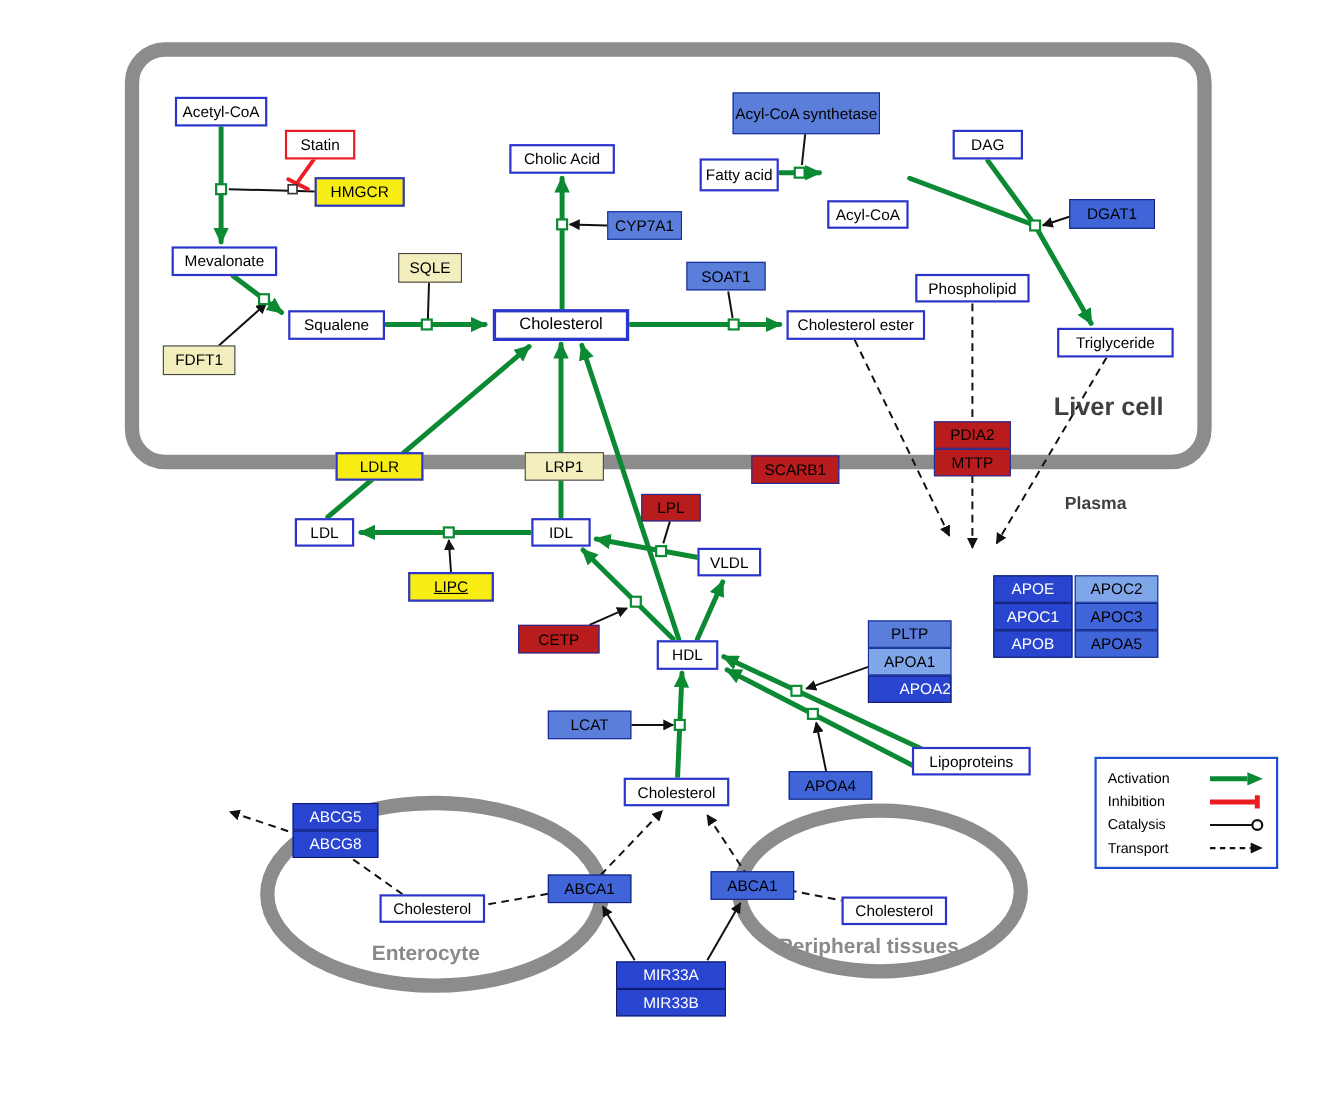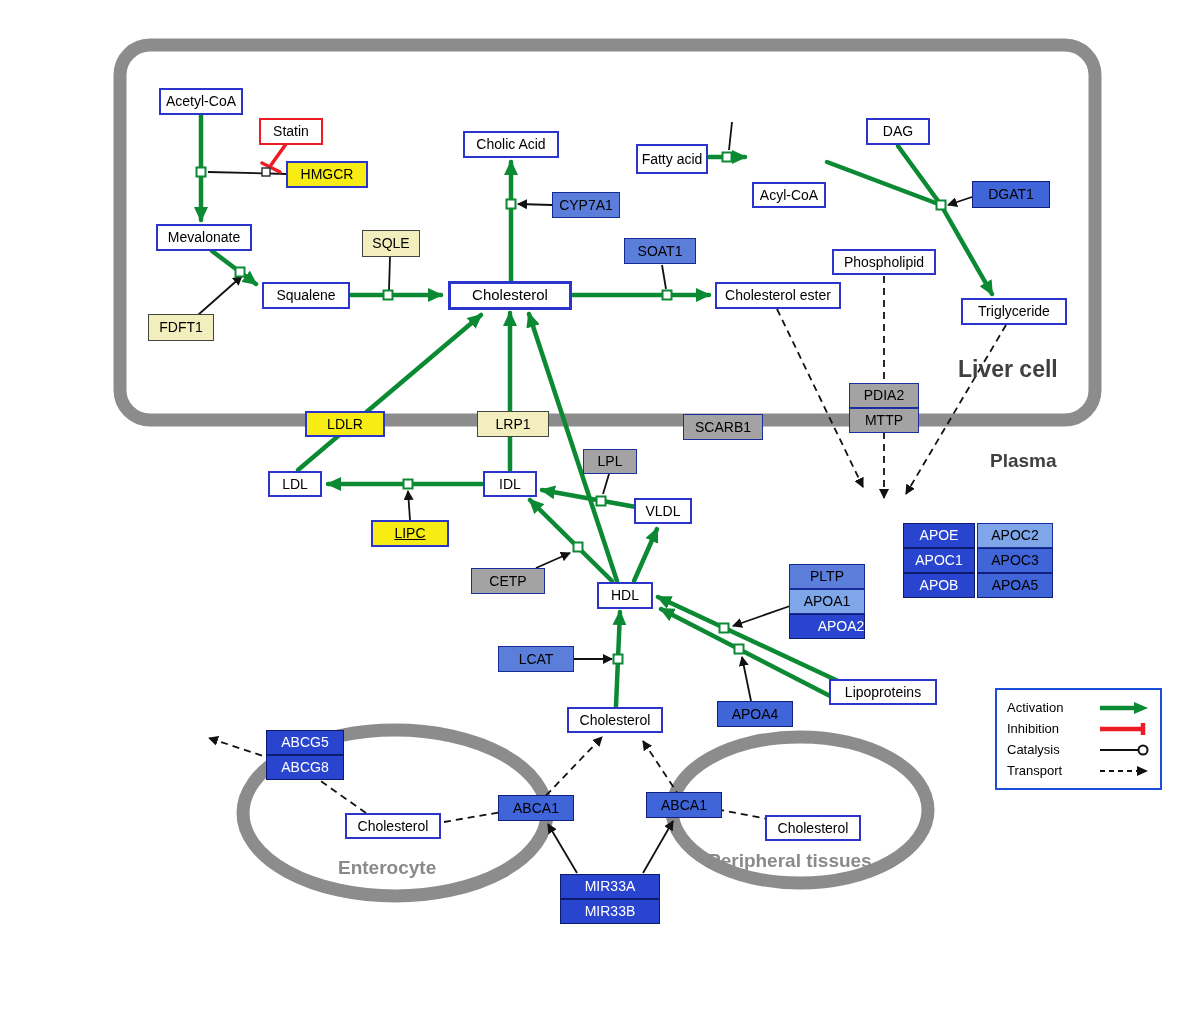--- a/index.html
+++ b/index.html
@@ -8,28 +8,28 @@
   #edge-layer{position:absolute;left:0;top:0;z-index:1;}
   #nodes-layer{position:absolute;left:0;top:0;width:1200px;height:1013px;z-index:2;pointer-events:none;}
   .node{position:absolute;display:flex;align-items:center;justify-content:center;
         text-align:center;font-size:14px;line-height:1.05;box-sizing:border-box;
         background:#fff;color:#000;pointer-events:auto;cursor:pointer;}
   .met{background:#fff;border:2px solid #2b35cc;}
   .met.big{border-width:3px;font-size:15px;}
   .statin{background:#fff;border:2.5px solid #ed1c24;}
   .yellow{background:#f7ec13;border:2px solid #2b35cc;}
   .pale{background:#f2eebe;border:1.5px solid #444;}
-  .blight{background:#a3a3a3;border:1.5px solid #1b2f9e;}
+  .blight{background:#b91c1c;border:1.5px solid #1b2f9e;}
   .bmedl{background:#7fa6e9;border:1.5px solid #1b2f9e;}
   .bmed{background:#5b7edb;border:1.5px solid #152a96;}
   .bmed2{background:#3f65d8;border:1.5px solid #10207e;}
   .bdark{background:#2945cf;border:1.5px solid #0d1b6e;color:#fff;}
   .region-label{position:absolute;z-index:3;color:#404040;font-weight:bold;pointer-events:none;}
   #label-liver{left:958px;top:356px;font-size:23px;}
-  #label-plasma{left:968px;top:450px;font-size:19px;margin-left:22px;}
+  #label-plasma{left:968px;top:450px;font-size:16px;}
   #label-enterocyte{left:338px;top:857px;font-size:19px;color:#8a8a8a;}
   #label-peripheral{left:708px;top:850px;font-size:19px;color:#8a8a8a;}
   #legend{position:absolute;left:995px;top:688px;width:167px;z-index:3;
           background:#fff;border:2px solid #1d4ed8;box-sizing:border-box;padding:7px 10px;}
   .legend-row{display:flex;align-items:center;justify-content:space-between;height:21px;}
   .legend-row span{font-size:13px;color:#000;}
   .legend-row svg{flex:0 0 auto;}
 </style>
 </head>
 <body>
@@ -130,20 +130,21 @@
       <div class="node pale" style="left: 362px; top: 229.5px; width: 58px; height: 27px;">SQLE</div>
       <div class="node pale" style="left: 148px; top: 313.5px; width: 66px; height: 27px;">FDFT1</div>
       <div class="node met" style="left: 262px; top: 281.5px; width: 88px; height: 27px;">Squalene</div>
       <div class="node met big" style="left: 448px; top: 280.5px; width: 124px; height: 29px;">Cholesterol</div>
       <div class="node met" style="left: 463px; top: 130.5px; width: 96px; height: 27px;">Cholic Acid</div>
       <div class="node bmed" style="left: 552px; top: 192px; width: 68px; height: 26px;">CYP7A1</div>
       <div class="node bmed" style="left: 624px; top: 238px; width: 72px; height: 26px;">SOAT1</div>
       <div class="node met" style="left: 715px; top: 281.5px; width: 126px; height: 27px;">Cholesterol ester</div>
       <div class="node met" style="left: 636px; top: 144px; width: 72px; height: 30px;">Fatty acid</div>
       <div class="node met" style="left: 752px; top: 160px; width: 74px; height: 26px; margin-top: 22px;">Acyl-CoA</div>
+      <div class="node bmed" style="left: 666px; top: 84px; width: 134px; height: 38px;">Acyl-CoA synthetase</div>
       <div class="node met" style="left: 866px; top: 117.5px; width: 64px; height: 27px;">DAG</div>
       <div class="node bmed2" style="left: 972px; top: 180.5px; width: 78px; height: 27px;">DGAT1</div>
       <div class="node met" style="left: 832px; top: 249px; width: 104px; height: 26px;">Phospholipid</div>
       <div class="node met" style="left: 961px; top: 297.5px; width: 106px; height: 27px;">Triglyceride</div>
       <div class="node yellow" style="left: 305px; top: 411px; width: 80px; height: 26px;">LDLR</div>
       <div class="node pale" style="left: 477px; top: 411px; width: 72px; height: 26px;">LRP1</div>
       <div class="node blight" style="left: 683px; top: 414px; width: 80px; height: 26px;">SCARB1</div>
       <div class="node blight" style="left: 849px; top: 382.5px; width: 70px; height: 25px;">PDIA2</div>
       <div class="node blight" style="left: 849px; top: 407.5px; width: 70px; height: 25px;">MTTP</div>
       <div class="node met" style="left: 268px; top: 471px; width: 54px; height: 26px;">LDL</div>

